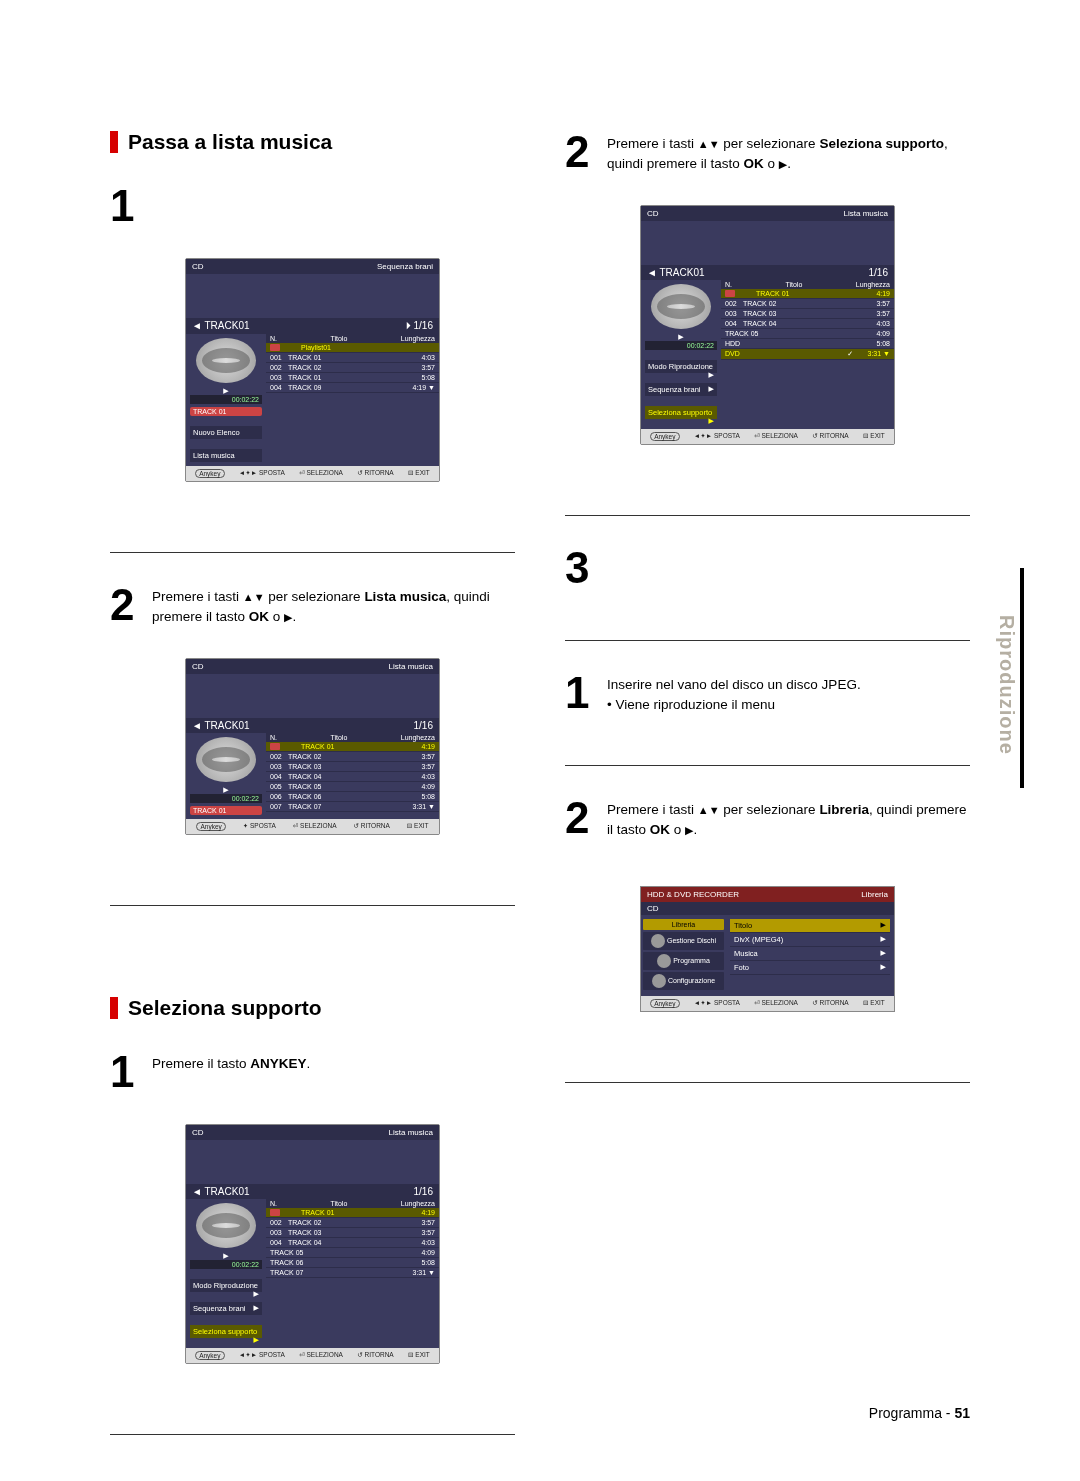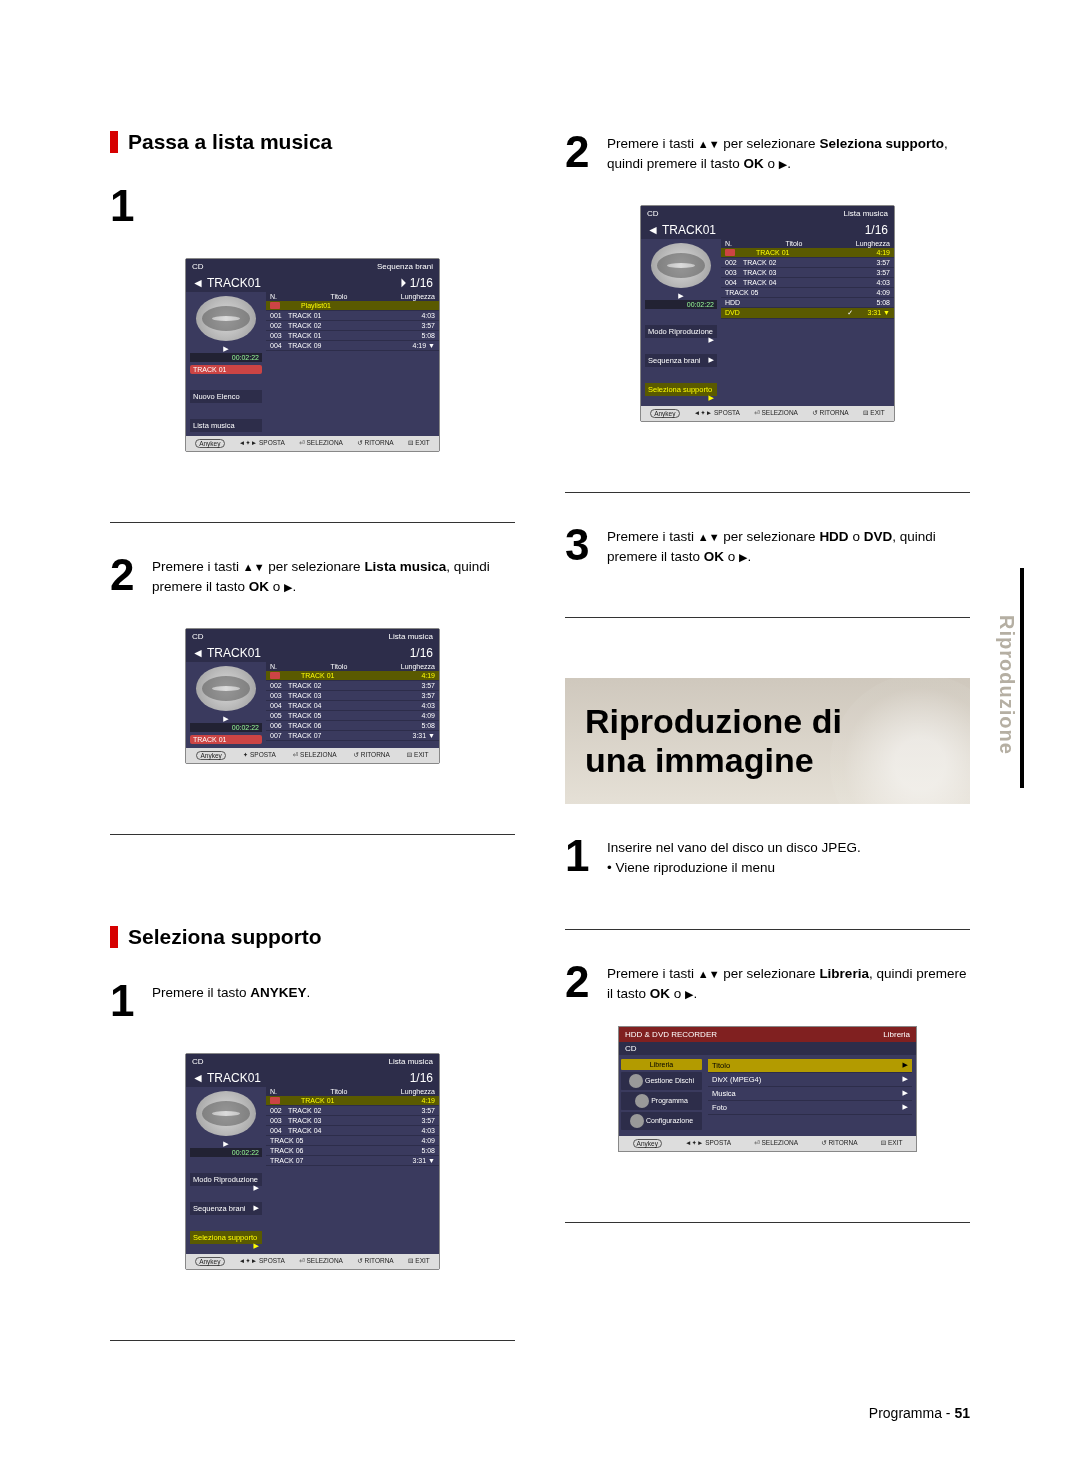--- a/index.html
+++ b/index.html
@@ -74,21 +74,22 @@
     justify-content: space-between;
     padding: 3px 6px;
     background: #2d2d4a;
     font-size: 8px;
   }
   .ss-sub {
     display: flex;
     justify-content: space-between;
     padding: 2px 6px;
     background: #2d2d4a;
-    font-size: 12px;
+    font-size: 10px;
+    margin-top: 44px;
   }
   .ss-body {
     display: flex;
   }
   .ss-left {
     width: 80px;
     padding: 4px;
   }
   .ss-thumb {
     width: 60px;
@@ -116,21 +117,21 @@
     background: #c44;
     font-size: 7px;
     padding: 1px 3px;
     margin-top: 3px;
     border-radius: 2px;
   }
   .ss-menuitem {
     background: #2d2d4a;
     font-size: 7.5px;
     padding: 2px 3px;
-    margin-top: 16px;
+    margin-top: 10px;
   }
   .ss-menuitem.hi { background: #5a5a00; color: #ff0; }
   .ss-menuitem .play { float: right; font-size: 7px; }
   .ss-table {
     flex: 1;
   }
   .ss-head {
     display: flex;
     justify-content: space-between;
     background: #2d2d4a;
@@ -206,22 +207,22 @@
   }
   .side-stripe {
     position: absolute;
     right: 56px;
     top: 568px;
     width: 4px;
     height: 220px;
     background: #000;
   }
   .lib-screenshot {
-    width: 299px;
-    margin: 2px auto 40px auto;
+    width: 255px;
+    margin: 25px auto 40px auto;
     border: 1px solid #888;
     font-size: 8px;
     color: #fff;
   }
   .lib-top {
     display: flex;
     justify-content: space-between;
     background: #802020;
     padding: 3px 6px;
     font-size: 8px;
@@ -582,34 +583,24 @@
         <span>⏎ <span>SELEZIONA</span></span>
         <span>↺ <span>RITORNA</span></span>
         <span>⊟ <span>EXIT</span></span>
       </div>
     </div>
 
     <div class="divider"></div>
 
     <div class="step">
       <div class="step-num">3</div>
-      <div class="step-text">
-        <span>Premere i tasti </span><span class="arrows">▲▼</span><span> per selezionare </span><b>HDD</b><span> o </span><b>DVD</b><span>, quindi premere il tasto </span><b>OK</b><span> o </span><span class="arrows">▶</span><span>.</span>
-      </div>
     </div>
 
     <div class="divider"></div>
 
-    <div class="hero">
-      <div class="disc"></div>
-      <h2>
-        <span>Riproduzione di</span><br>
-        <span>una immagine</span>
-      </h2>
-    </div>
 
     <div class="step">
       <div class="step-num">1</div>
       <div class="step-text">
         <span>Inserire nel vano del disco un disco JPEG.</span><br>
         <span>• Viene riproduzione il menu</span>
       </div>
     </div>
 
     <div class="divider"></div>

